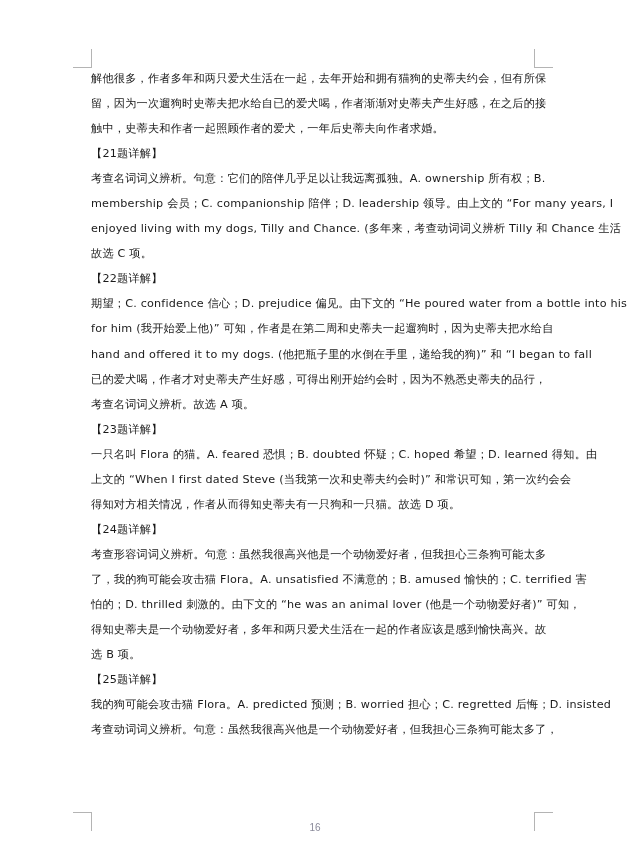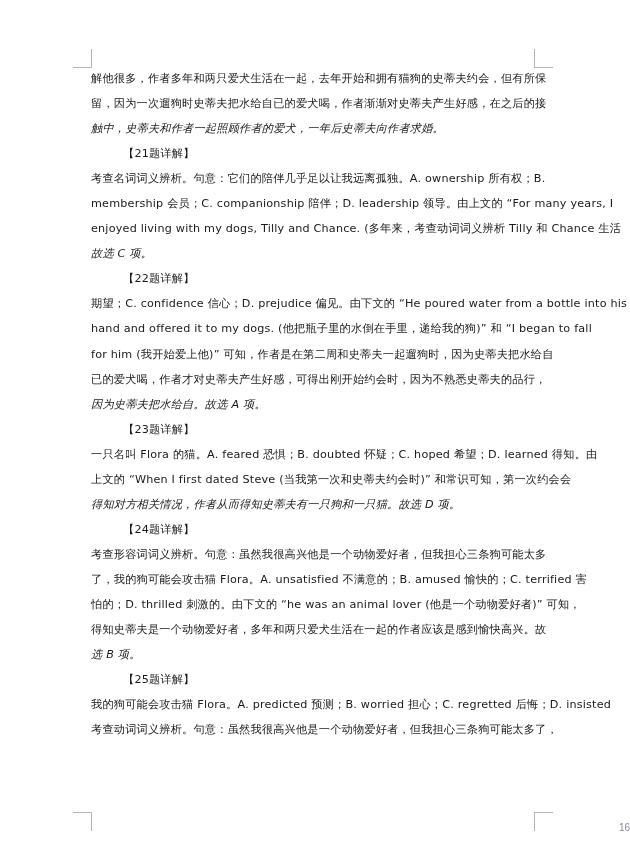--- a/index.html
+++ b/index.html
@@ -45,34 +45,32 @@
       line-height: 25.05px;
       font-size: 11.2px;
       color: #1a1a1a;
       white-space: nowrap;
       text-align: justify;
       text-align-last: justify;
       letter-spacing: 0.2px;
     }
     .line.last {
       text-align-last: left;
-      font-style: italic;
     }
     .line.heading {
       text-align-last: left;
       font-weight: normal;
       padding-left: 0;
-      margin-left: 32px;
     }
     .page-number {
       position: absolute;
       left: 0;
       width: 630px;
       top: 822px;
-      text-align: right;
+      text-align: center;
       font-family: "Liberation Sans", sans-serif;
       font-size: 10px;
       color: #8a8a9a;
     }
   </style>
 </head>
 <body>
 
 <div class="page">
   <div class="corner tl"></div>
@@ -84,24 +82,24 @@
       <div class="line">解他很多，作者多年和两只爱犬生活在一起，去年开始和拥有猫狗的史蒂夫约会，但有所保</div>
       <div class="line">留，因为一次遛狗时史蒂夫把水给自已的爱犬喝，作者渐渐对史蒂夫产生好感，在之后的接</div>
       <div class="line last">触中，史蒂夫和作者一起照顾作者的爱犬，一年后史蒂夫向作者求婚。</div>
       <div class="line heading">【21题详解】</div>
       <div class="line">考查名词词义辨析。句意：它们的陪伴几乎足以让我远离孤独。A. ownership 所有权；B.</div>
       <div class="line">membership 会员；C. companionship 陪伴；D. leadership 领导。由上文的 “For many years, I</div>
       <div class="line">enjoyed living with my dogs, Tilly and Chance. (多年来，考查动词词义辨析 Tilly 和 Chance 生活</div>
       <div class="line last">故选 C 项。</div>
       <div class="line heading">【22题详解】</div>
       <div class="line">期望；C. confidence 信心；D. prejudice 偏见。由下文的 “He poured water from a bottle into his</div>
+      <div class="line">for him (我开始爱上他)” 可知，作者是在第二周和史蒂夫一起遛狗时，因为史蒂夫把水给自</div>
       <div class="line">hand and offered it to my dogs. (他把瓶子里的水倒在手里，递给我的狗)” 和 “I began to fall</div>
-      <div class="line">for him (我开始爱上他)” 可知，作者是在第二周和史蒂夫一起遛狗时，因为史蒂夫把水给自</div>
       <div class="line">已的爱犬喝，作者才对史蒂夫产生好感，可得出刚开始约会时，因为不熟悉史蒂夫的品行，</div>
-      <div class="line last">因为史蒂夫把水给自。故选 A 项。</div>
+      <div class="line last">考查名词词义辨析。故选 A 项。</div>
       <div class="line heading">【23题详解】</div>
       <div class="line">一只名叫 Flora 的猫。A. feared 恐惧；B. doubted 怀疑；C. hoped 希望；D. learned 得知。由</div>
       <div class="line">上文的 “When I first dated Steve (当我第一次和史蒂夫约会时)” 和常识可知，第一次约会会</div>
       <div class="line last">得知对方相关情况，作者从而得知史蒂夫有一只狗和一只猫。故选 D 项。</div>
       <div class="line heading">【24题详解】</div>
       <div class="line">考查形容词词义辨析。句意：虽然我很高兴他是一个动物爱好者，但我担心三条狗可能太多</div>
       <div class="line">了，我的狗可能会攻击猫 Flora。A. unsatisfied 不满意的；B. amused 愉快的；C. terrified 害</div>
       <div class="line">怕的；D. thrilled 刺激的。由下文的 “he was an animal lover (他是一个动物爱好者)” 可知，</div>
       <div class="line">得知史蒂夫是一个动物爱好者，多年和两只爱犬生活在一起的作者应该是感到愉快高兴。故</div>
       <div class="line last">选 B 项。</div>

